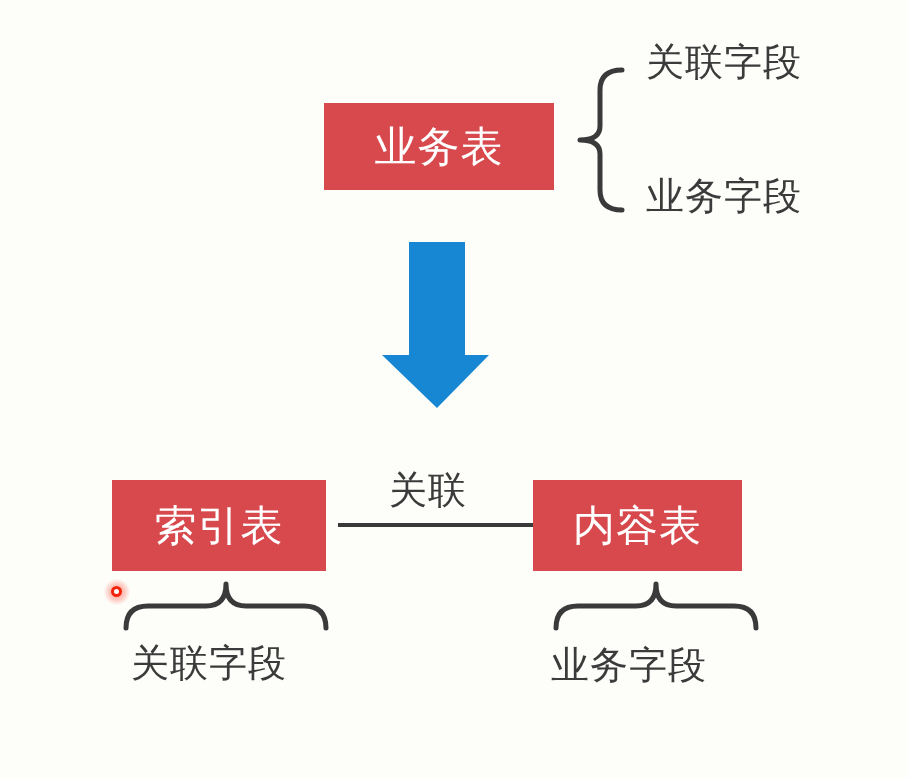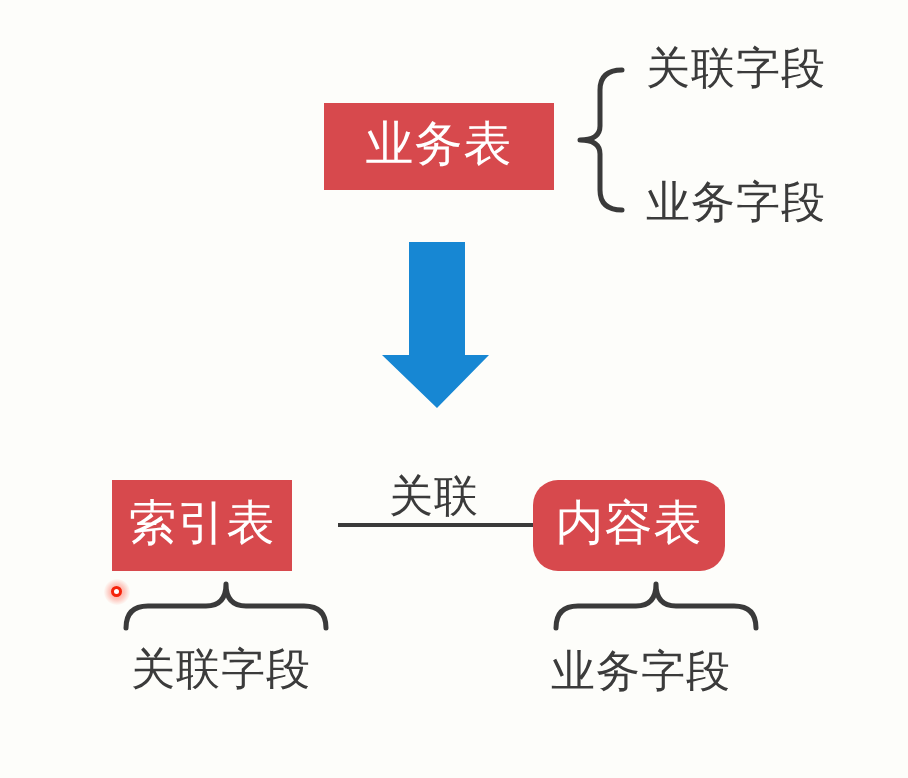--- a/index.html
+++ b/index.html
@@ -24,37 +24,37 @@
     background: var(--background);
     overflow: hidden;
   }
   .table-box {
     position: absolute;
     background: var(--box-red);
     color: var(--box-text);
     display: flex;
     align-items: center;
     justify-content: center;
-    font-size: 48px;
+    font-size: 42px;
     line-height: 1;
     letter-spacing: 1px;
     white-space: nowrap;
-    font-family: Liberation Mono, monospace;
   }
   .box-business { left: 324px; top: 103px; width: 230px; height: 87px; }
-  .box-index    { left: 112px; top: 480px; width: 180px; height: 91px; }
-  .box-content  { left: 533px; top: 480px; width: 192px; height: 91px; border-radius: 25px; }
+  .box-index    { left: 112px; top: 480px; width: 214px; height: 91px; }
+  .box-content  { left: 533px; top: 480px; width: 209px; height: 91px; }
 
   .diagram-label {
     position: absolute;
     color: var(--label-text);
-    font-size: 44px;
+    font-size: 38px;
     line-height: 1.05;
     white-space: nowrap;
     letter-spacing: 1px;
+    font-family: Liberation Mono, monospace;
   }
   .lbl-field-top    { left: 646px; top: 45px;  }
   .lbl-field-bottom { left: 646px; top: 179px; }
   .lbl-relation     { left: 389px; top: 473px; }
   .lbl-left-field   { left: 131px; top: 646px; }
   .lbl-right-field  { left: 551px; top: 648px; }
 
   svg.brace { position: absolute; overflow: visible; }
   svg.brace path {
     stroke: var(--line-dark);

